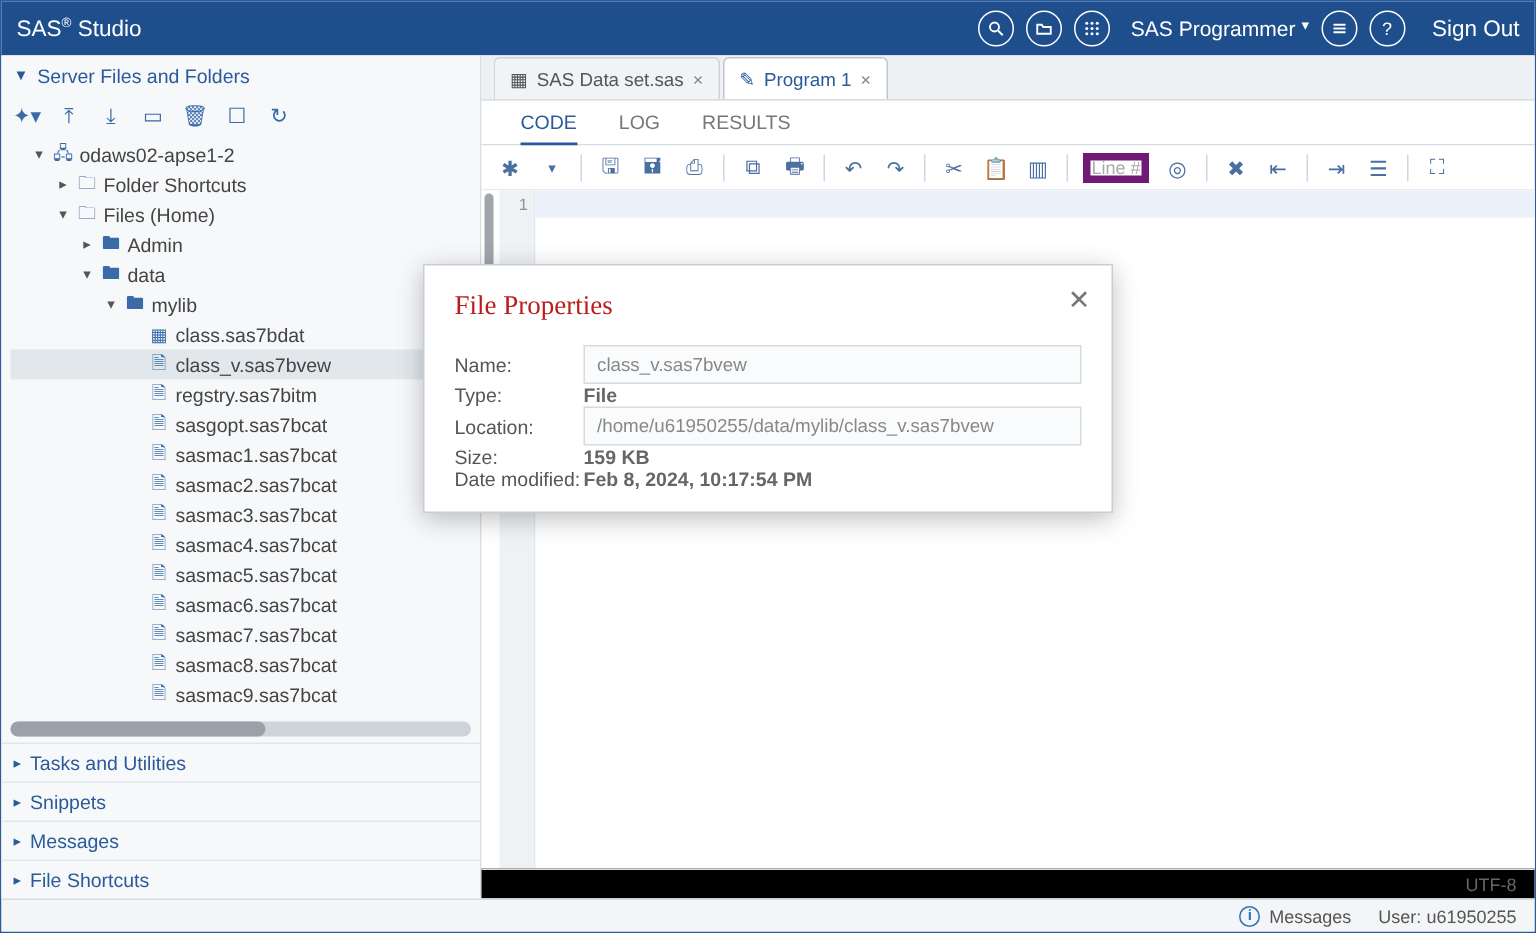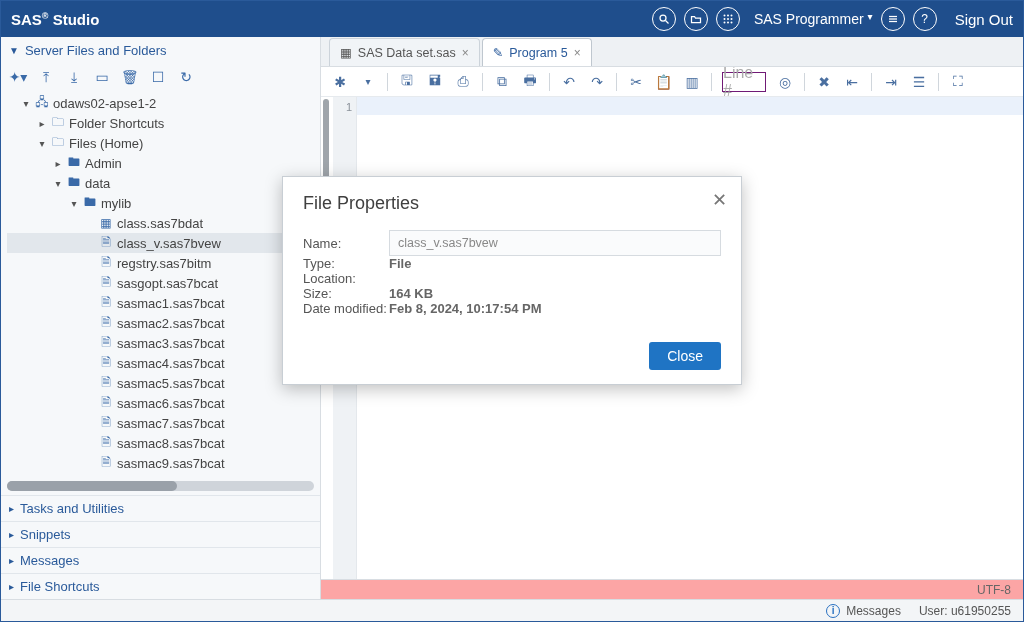--- a/index.html
+++ b/index.html
@@ -1,21 +1,21 @@
 <!DOCTYPE html>
 <html><head>
 <meta charset="utf-8">
 <style>
   * { box-sizing: border-box; margin: 0; padding: 0; font-family: Arial, Helvetica, sans-serif; }
   html, body { width: 1024px; height: 622px; overflow: hidden; background: #fff; }
   .app { width: 1024px; height: 622px; display: flex; flex-direction: column; border: 1px solid #2a5a9a; }
 
   
   .topbar { height: 36px; background: #1f4e8c; color: #fff; display: flex; align-items: center; padding: 0 10px; }
-  .topbar .brand { font-size: 15px; font-weight: 700; }
+  .topbar .brand { font-size: 15px; font-weight: 400; }
   .topbar .brand sup { font-size: 9px; }
   .topbar .spacer { flex: 1; }
   .topbar .ticon { width: 24px; height: 24px; border-radius: 50%; border: 1.5px solid #fff; margin-left: 8px; display: flex; align-items: center; justify-content: center; font-size: 12px; cursor: pointer; }
   .topbar .role { margin-left: 14px; font-size: 14px; cursor: pointer; display: flex; align-items: flex-start; gap: 4px; }
   .topbar .role .chev { font-size: 10px; }
   .topbar .signout { margin-left: 18px; font-size: 15px; cursor: pointer; }
 
   
   .main { flex: 1; display: flex; min-height: 0; background: #f4f6f8; }
 
@@ -42,34 +42,34 @@
   .tabs { height: 30px; display: flex; align-items: flex-end; border-bottom: 1px solid #d8dde2; background: #eef1f4; padding-left: 8px; gap: 2px; position: relative;}
   .tab { height: 28px; border: 1px solid #ccd3da; border-bottom: none; background: #f1f4f7; padding: 0 10px; display: flex; align-items: center; gap: 6px; font-size: 12.5px; color: #555; border-radius: 4px 4px 0 0; cursor: pointer; }
   .tab.active { background: #fff; color: #2a5a9a; border-color: #bfc7cf; }
   .tab .x { color: #888; font-size: 12px; }
   .subtabs { height: 30px; display: flex; align-items: center; gap: 28px; padding-left: 26px; border-bottom: 1px solid #d8dde2; background: #fff; font-size: 13px; color: #777; }
   .subtab { cursor: pointer; padding: 6px 0; }
   .subtab.active { color: #2a5a9a; border-bottom: 2px solid #2a5a9a; margin-bottom: -1px; }
   .edit-toolbar { height: 30px; display: flex; align-items: center; gap: 10px; padding: 0 10px; background: #fff; border-bottom: 1px solid #e6eaee; color: #4a6fa0; font-size: 14px; }
   .edit-toolbar .sep { width: 1px; height: 18px; background: #d0d6dc; }
   .edit-toolbar .eti { width: 18px; text-align: center; cursor: pointer; }
-  .edit-toolbar .linebox { width: 44px; height: 20px; border: 1px solid #701a75; font-size: 16px; color: #aaa; display: flex; align-items: center; justify-content: center; background:#fff;}
+  .edit-toolbar .linebox { width: 44px; height: 20px; border: 5px solid #701a75; font-size: 12px; color: #aaa; display: flex; align-items: center; justify-content: center; background:#fff;}
   .code-area { flex: 1; display: flex; background: #fff; }
   .vgrab { width: 6px; background: #9fa5ab; border-radius: 3px; margin: 2px 4px 2px 2px; cursor: col-resize; height: 100px; }
   .gutter { width: 24px; background: #eff2f5; border-right: 1px solid #e4e8ec; font-size: 11px; color: #8a9199; text-align: right; padding: 4px 4px 0 0; }
   .codelines { flex: 1; background: #fff; }
   .codeline { height: 18px; background: #eaf1fb; }
 
-  .statusbar { height: 20px; border-top: 1px solid #d8dde2; display: flex; align-items: center; justify-content: flex-end; padding: 0 12px; font-size: 12px; color: #666; gap: 4px; background:#fca5a5;}
+  .statusbar { height: 20px; border-top: 1px solid #d8dde2; display: flex; align-items: center; justify-content: flex-end; padding: 0 12px; font-size: 12px; color: #666; gap: 4px; background:#000000;}
   .footer { height: 22px; border-top: 1px solid #d8dde2; display: flex; align-items: center; justify-content: flex-end; padding: 0 12px; font-size: 12px; color: #555; gap: 18px; background:#f3f5f7;}
   .footer .info-icon { color: #2a71c1; font-weight: bold; border:1.2px solid #2a71c1; border-radius:50%; width:14px; height:14px; display:inline-flex; align-items:center; justify-content:center; font-size:10px;}
 
   
   .modal { position: absolute; left: 282px; top: 176px; width: 460px; background: #fff; border: 1px solid #c8ced4; box-shadow: 0 4px 16px rgba(0,0,0,.25); padding: 16px 20px 14px 20px; }
-  .modal h2 { font-size: 18px; font-weight: 400; color: #404040; margin-bottom: 16px; }
+  .modal h2 { font-size: 18px; font-weight: 400; color: #b91c1c; margin-bottom: 16px; font-family: Liberation Serif, serif; }
   .modal .close-x { position: absolute; right: 14px; top: 12px; font-size: 18px; color: #777; cursor: pointer; }
   .modal .row { display: flex; align-items: center; font-size: 13px; color: #555; }
   .modal .row .lbl { width: 86px; }
   .modal .row .val { color: #666; font-weight: bold; }
   .modal .row input.ro { flex: 1; height: 26px; border: 1px solid #d6dbe0; background: #fafbfc; padding: 0 8px; font-size: 12.5px; color: #888; }
   .modal .btnrow { display: flex; justify-content: flex-end; margin-top: 26px; }
   .modal .btn { background: #1f74c4; color: #fff; border: none; padding: 6px 18px; font-size: 14px; border-radius: 3px; cursor: pointer; }
 
   svg { display: block; }
 </style>
@@ -263,23 +263,28 @@
 
     <div class="editor">
       <div class="tabs">
         <div class="tab">
           <span class="ricon">▦</span>
           <span>SAS Data set.sas</span>
           <span class="x">×</span>
         </div>
         <div class="tab active">
           <span class="ricon">✎</span>
-          <span>Program 5</span>
+          <span>Program 1</span>
           <span class="x">×</span>
         </div>
+      </div>
+      <div class="subtabs">
+        <span class="subtab active">CODE</span>
+        <span class="subtab">LOG</span>
+        <span class="subtab">RESULTS</span>
       </div>
       <div class="edit-toolbar">
         <span class="eti">✱</span>
         <span class="eti" style="font-size:10px">▾</span>
         <span class="sep"></span>
         <span class="eti">🖫</span>
         <span class="eti">🖬</span>
         <span class="eti">⎙</span>
         <span class="sep"></span>
         <span class="eti">⧉</span>
@@ -335,27 +340,25 @@
     <div class="row">
       <span class="lbl">Name:</span>
       <input class="ro" readonly="" value="class_v.sas7bvew" style="">
     </div>
     <div class="row">
       <span class="lbl">Type:</span>
       <span class="val">File</span>
     </div>
     <div class="row">
       <span class="lbl">Location:</span>
+      <input class="ro" readonly="" value="/home/u61950255/data/mylib/class_v.sas7bvew" style="">
     </div>
     <div class="row">
       <span class="lbl">Size:</span>
-      <span class="val">164 KB</span>
+      <span class="val">159 KB</span>
     </div>
     <div class="row">
       <span class="lbl">Date modified:</span>
       <span class="val">Feb 8, 2024, 10:17:54 PM</span>
     </div>
-    <div class="btnrow">
-      <button class="btn">Close</button>
-    </div>
   </div>
 
 </div>
 
 </body></html>

